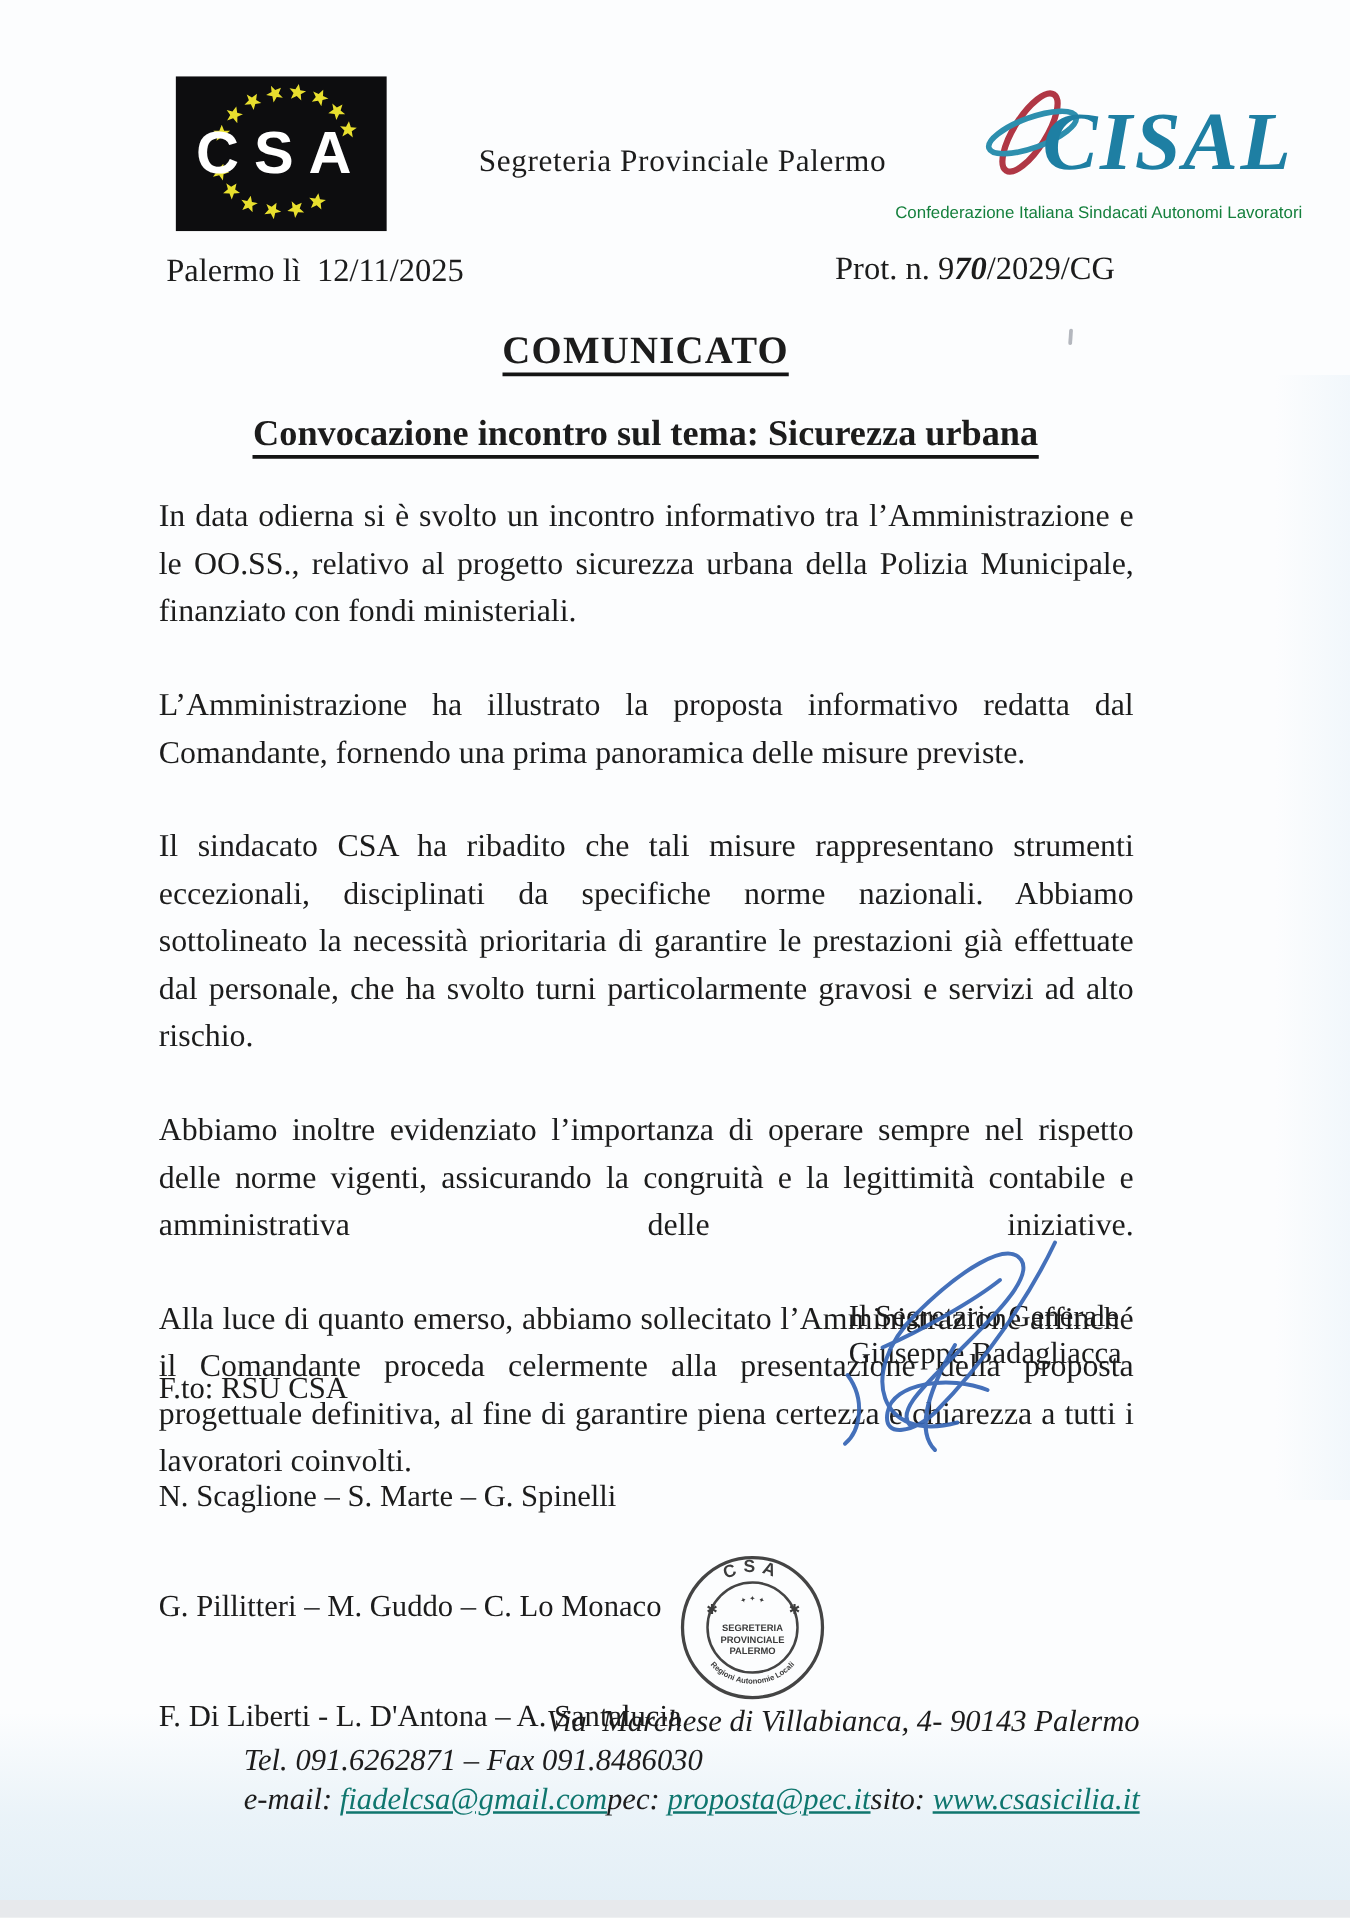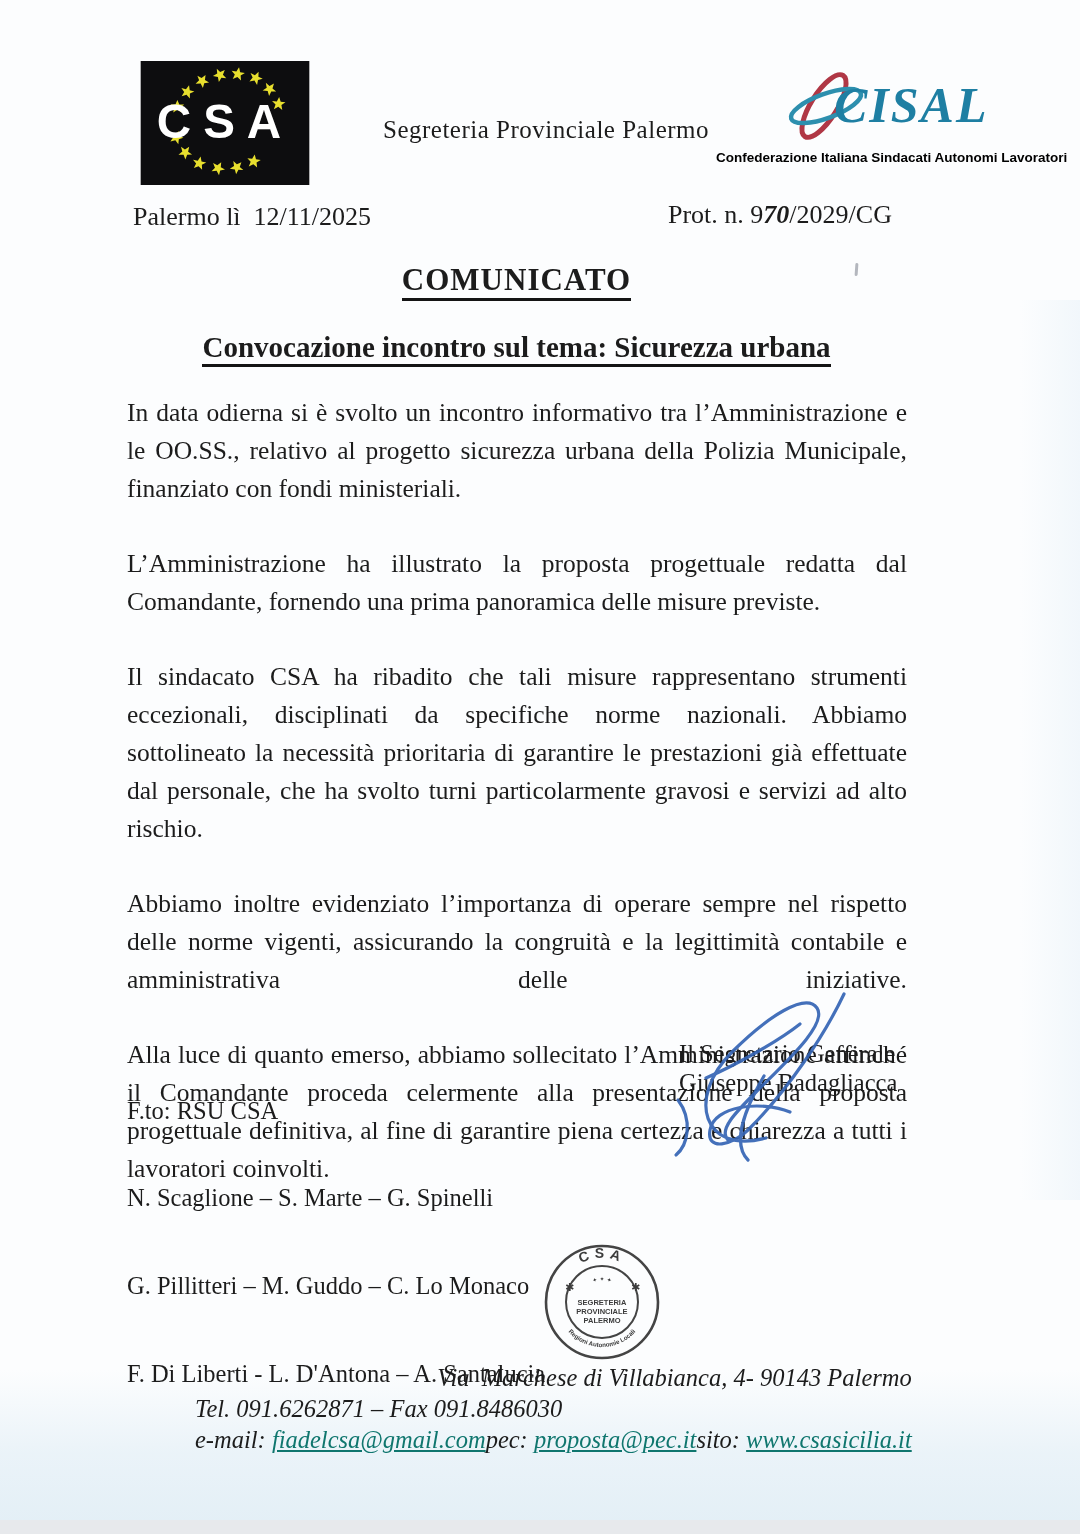--- a/index.html
+++ b/index.html
@@ -20,22 +20,22 @@
     background:linear-gradient(90deg, rgba(222,236,246,0), rgba(222,236,246,.35));}
   .scan-strip{position:absolute;left:0;bottom:0;width:1080px;height:14px;background:#e7e9ec;}
   .pen-mark{position:absolute;left:855px;top:263px;width:3px;height:13px;background:#8d929b;opacity:.65;transform:rotate(4deg);border-radius:2px;}
 
   
   .csa-logo{position:absolute;left:140px;top:61px;width:170px;height:124px;}
   .letterhead-center{position:absolute;left:383px;top:116px;font-size:25px;letter-spacing:.5px;}
   .cisal{position:absolute;left:716px;top:58px;width:326px;text-align:center;}
   .cisal-row{position:relative;height:92px;}
   .cisal-mark{position:absolute;left:58px;top:2px;}
-  .cisal-word{position:absolute;left:118px;top:18px;font-size:50px;font-style:italic;font-weight:600;color:#1e7fa3;letter-spacing:2px;font-family:"Liberation Serif",serif;}
-  .cisal-sub{margin-top:0;font-family:"Liberation Sans","DejaVu Sans",sans-serif;font-size:13.5px;font-weight:bold;color:#000000;white-space:nowrap;}
+  .cisal-word{position:absolute;left:118px;top:18px;font-size:66px;font-style:italic;font-weight:600;color:#1e7fa3;letter-spacing:2px;font-family:"Liberation Serif",serif;}
+  .cisal-sub{margin-top:12px;font-family:"Liberation Sans","DejaVu Sans",sans-serif;font-size:13.5px;font-weight:normal;color:#15803d;white-space:nowrap;}
 
   
   .place-date{position:absolute;left:133px;top:202px;font-size:26px;white-space:pre;}
   .prot{position:absolute;left:668px;top:200px;font-size:26px;white-space:pre;}
   .prot-hand{font-style:italic;font-weight:bold;}
 
   
   .head-wrap{position:absolute;left:127px;width:779px;text-align:center;}
   .h-main{top:262px;}
   .h-sub{top:331px;}
@@ -110,21 +110,21 @@
 
   <div class="head-wrap h-main" style="position:absolute;">
     <span>COMUNICATO</span>
   </div>
   <div class="head-wrap h-sub" style="position:absolute;">
     <span>Convocazione incontro sul tema: Sicurezza urbana</span>
   </div>
 
   <div class="body-text">
     <p>In data odierna si è svolto un incontro informativo tra l’Amministrazione e le OO.SS., relativo al progetto sicurezza urbana della Polizia Municipale, finanziato con fondi ministeriali.</p>
-    <p>L’Amministrazione ha illustrato la proposta progettuale redatta dal Comandante, fornendo una prima panoramica delle misure previste.</p>
+    <p>L’Amministrazione ha illustrato la proposta informativo redatta dal Comandante, fornendo una prima panoramica delle misure previste.</p>
     <p>Il sindacato CSA ha ribadito che tali misure rappresentano strumenti eccezionali, disciplinati da specifiche norme nazionali. Abbiamo sottolineato la necessità prioritaria di garantire le prestazioni già effettuate dal personale, che ha svolto turni particolarmente gravosi e servizi ad alto rischio.</p>
     <p class="justify-last">Abbiamo inoltre evidenziato l’importanza di operare sempre nel rispetto delle norme vigenti, assicurando la congruità e la legittimità contabile e amministrativa delle iniziative.</p>
     <p>Alla luce di quanto emerso, abbiamo sollecitato l’Amministrazione affinché il Comandante proceda celermente alla presentazione della proposta progettuale definitiva, al fine di garantire piena certezza e chiarezza a tutti i lavoratori coinvolti.</p>
   </div>
 
   <div class="sig-left">
     <div>F.to: RSU CSA</div>
     <div>N. Scaglione – S. Marte – G. Spinelli</div>
     <div>G. Pillitteri – M. Guddo – C. Lo Monaco</div>
     <div>F. Di Liberti - L. D'Antona – A. Santalucia</div>

